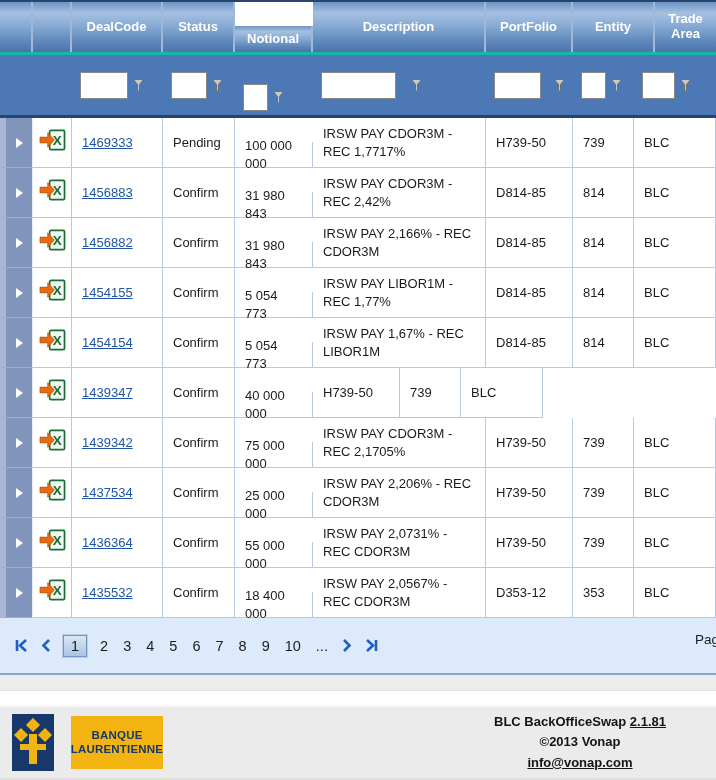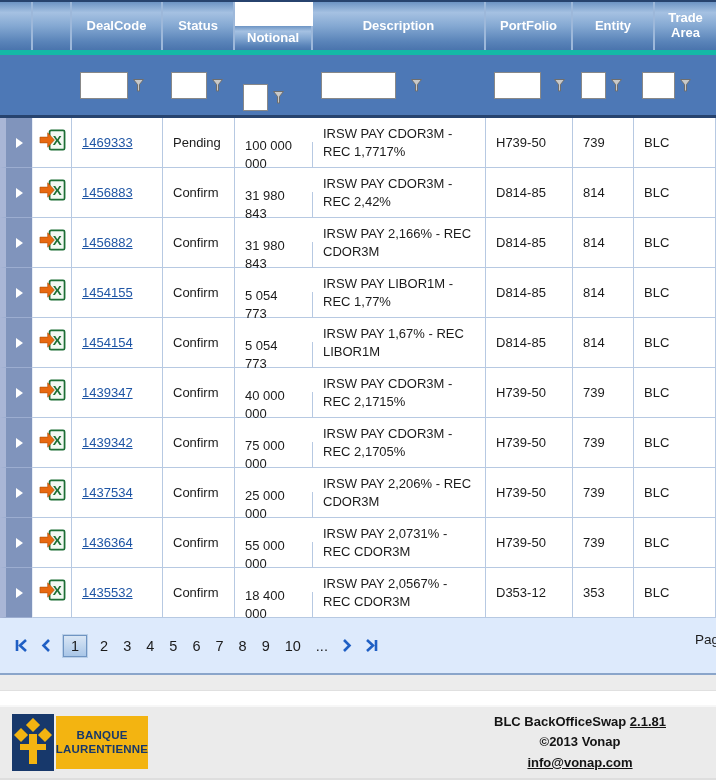--- a/index.html
+++ b/index.html
@@ -2,21 +2,21 @@
 <html><head>
 <meta charset="utf-8">
 <style>
   * { box-sizing: border-box; margin: 0; padding: 0; }
   html,body { width:716px; height:780px; background:#ffffff; font-family:"Liberation Sans", sans-serif; overflow:hidden; }
 
   
   .grid { width:716px; }
 
   
-  .hdr { display:flex; height:55px; border-top:2px solid #27436e; border-bottom:5px solid #14b8a6; }
+  .hdr { display:flex; height:55px; border-top:2px solid #27436e; border-bottom:3px solid #14b8a6; }
   .hcell {
     display:flex; align-items:center; justify-content:center; text-align:center;
     color:#ffffff; font-weight:bold; font-size:13px; line-height:1.15;
     background:linear-gradient(180deg,#6d94c4 0%,#a5c1e2 22%,#84a8d2 50%,#5a84b9 82%,#4a74ad 100%);
     border-right:2px solid #9db8da;
   }
   .hcell:last-child { border-right:none; }
 
   
   .frow { display:flex; height:63px; background:#4d78b6; border-bottom:3px solid #27436e; align-items:center; }
@@ -58,21 +58,21 @@
   .page-label { position:absolute; right:-3px; top:14px; font-size:13.5px; color:#1b1b1b; }
 
   .gray-strip { height:16px; background:#ececec; border-bottom:1px solid #e0e0e0; }
   .white-gap { height:14px; background:#ffffff; }
 
   
   .footer {
     height:75px; background:#ebebeb; border-top:2px solid #f7f7f7; border-bottom:2px solid #dedede;
     display:flex; align-items:center; padding:0 12px;
   }
-  .logo { display:flex; align-items:center; gap:2px; }
+  .logo { display:flex; align-items:center; gap:17px; }
   .logo-mark { width:42px; height:57px; background:#17386b; display:flex; align-items:center; justify-content:center; }
   .logo-text {
     width:92px; height:53px; background:#f3b411; color:#17386b; font-weight:bold;
     display:flex; flex-direction:column; align-items:center; justify-content:center;
     font-size:11.5px; line-height:1.2; letter-spacing:0.2px;
   }
   .footer-info { margin-left:auto; margin-right:38px; text-align:center; font-size:13px; font-weight:bold; color:#141414; line-height:1.55; }
   .footer-info a { color:#141414; text-decoration:underline; cursor:pointer; }
 </style>
 </head>
@@ -272,21 +272,20 @@
             <rect x="11" y="1" width="15.5" height="20" rx="1.5" fill="#f2f8f2" stroke="#1c6e34" stroke-width="1.8"></rect>
             <text x="19" y="16.5" font-size="14" font-weight="bold" fill="#1c6e34" text-anchor="middle" font-family="Liberation Sans, sans-serif">X</text>
             <polygon points="1,8 9,8 9,3.5 16,11 9,18.5 9,14 1,14" fill="#e8690f" stroke="#a54b06" stroke-width="0.6"></polygon>
           </svg></span>
       </div>
     <div class="cell c2">
         <a class="deal-link">1439347</a>
       </div>
     <div class="cell c3">Confirm</div>
     <div class="cell c4 num">40 000 000</div>
-    <div class="cell c5">IRSW PAY CDOR3M - REC 2,1715%</div>
     <div class="cell c6">H739-50</div>
     <div class="cell c7">739</div>
     <div class="cell c8">BLC</div>
   </div>
 
   <div class="row">
     <div class="cell c0 expand-cell">
         <span class="tri"></span>
       </div>
     <div class="cell c1 excel-cell">

